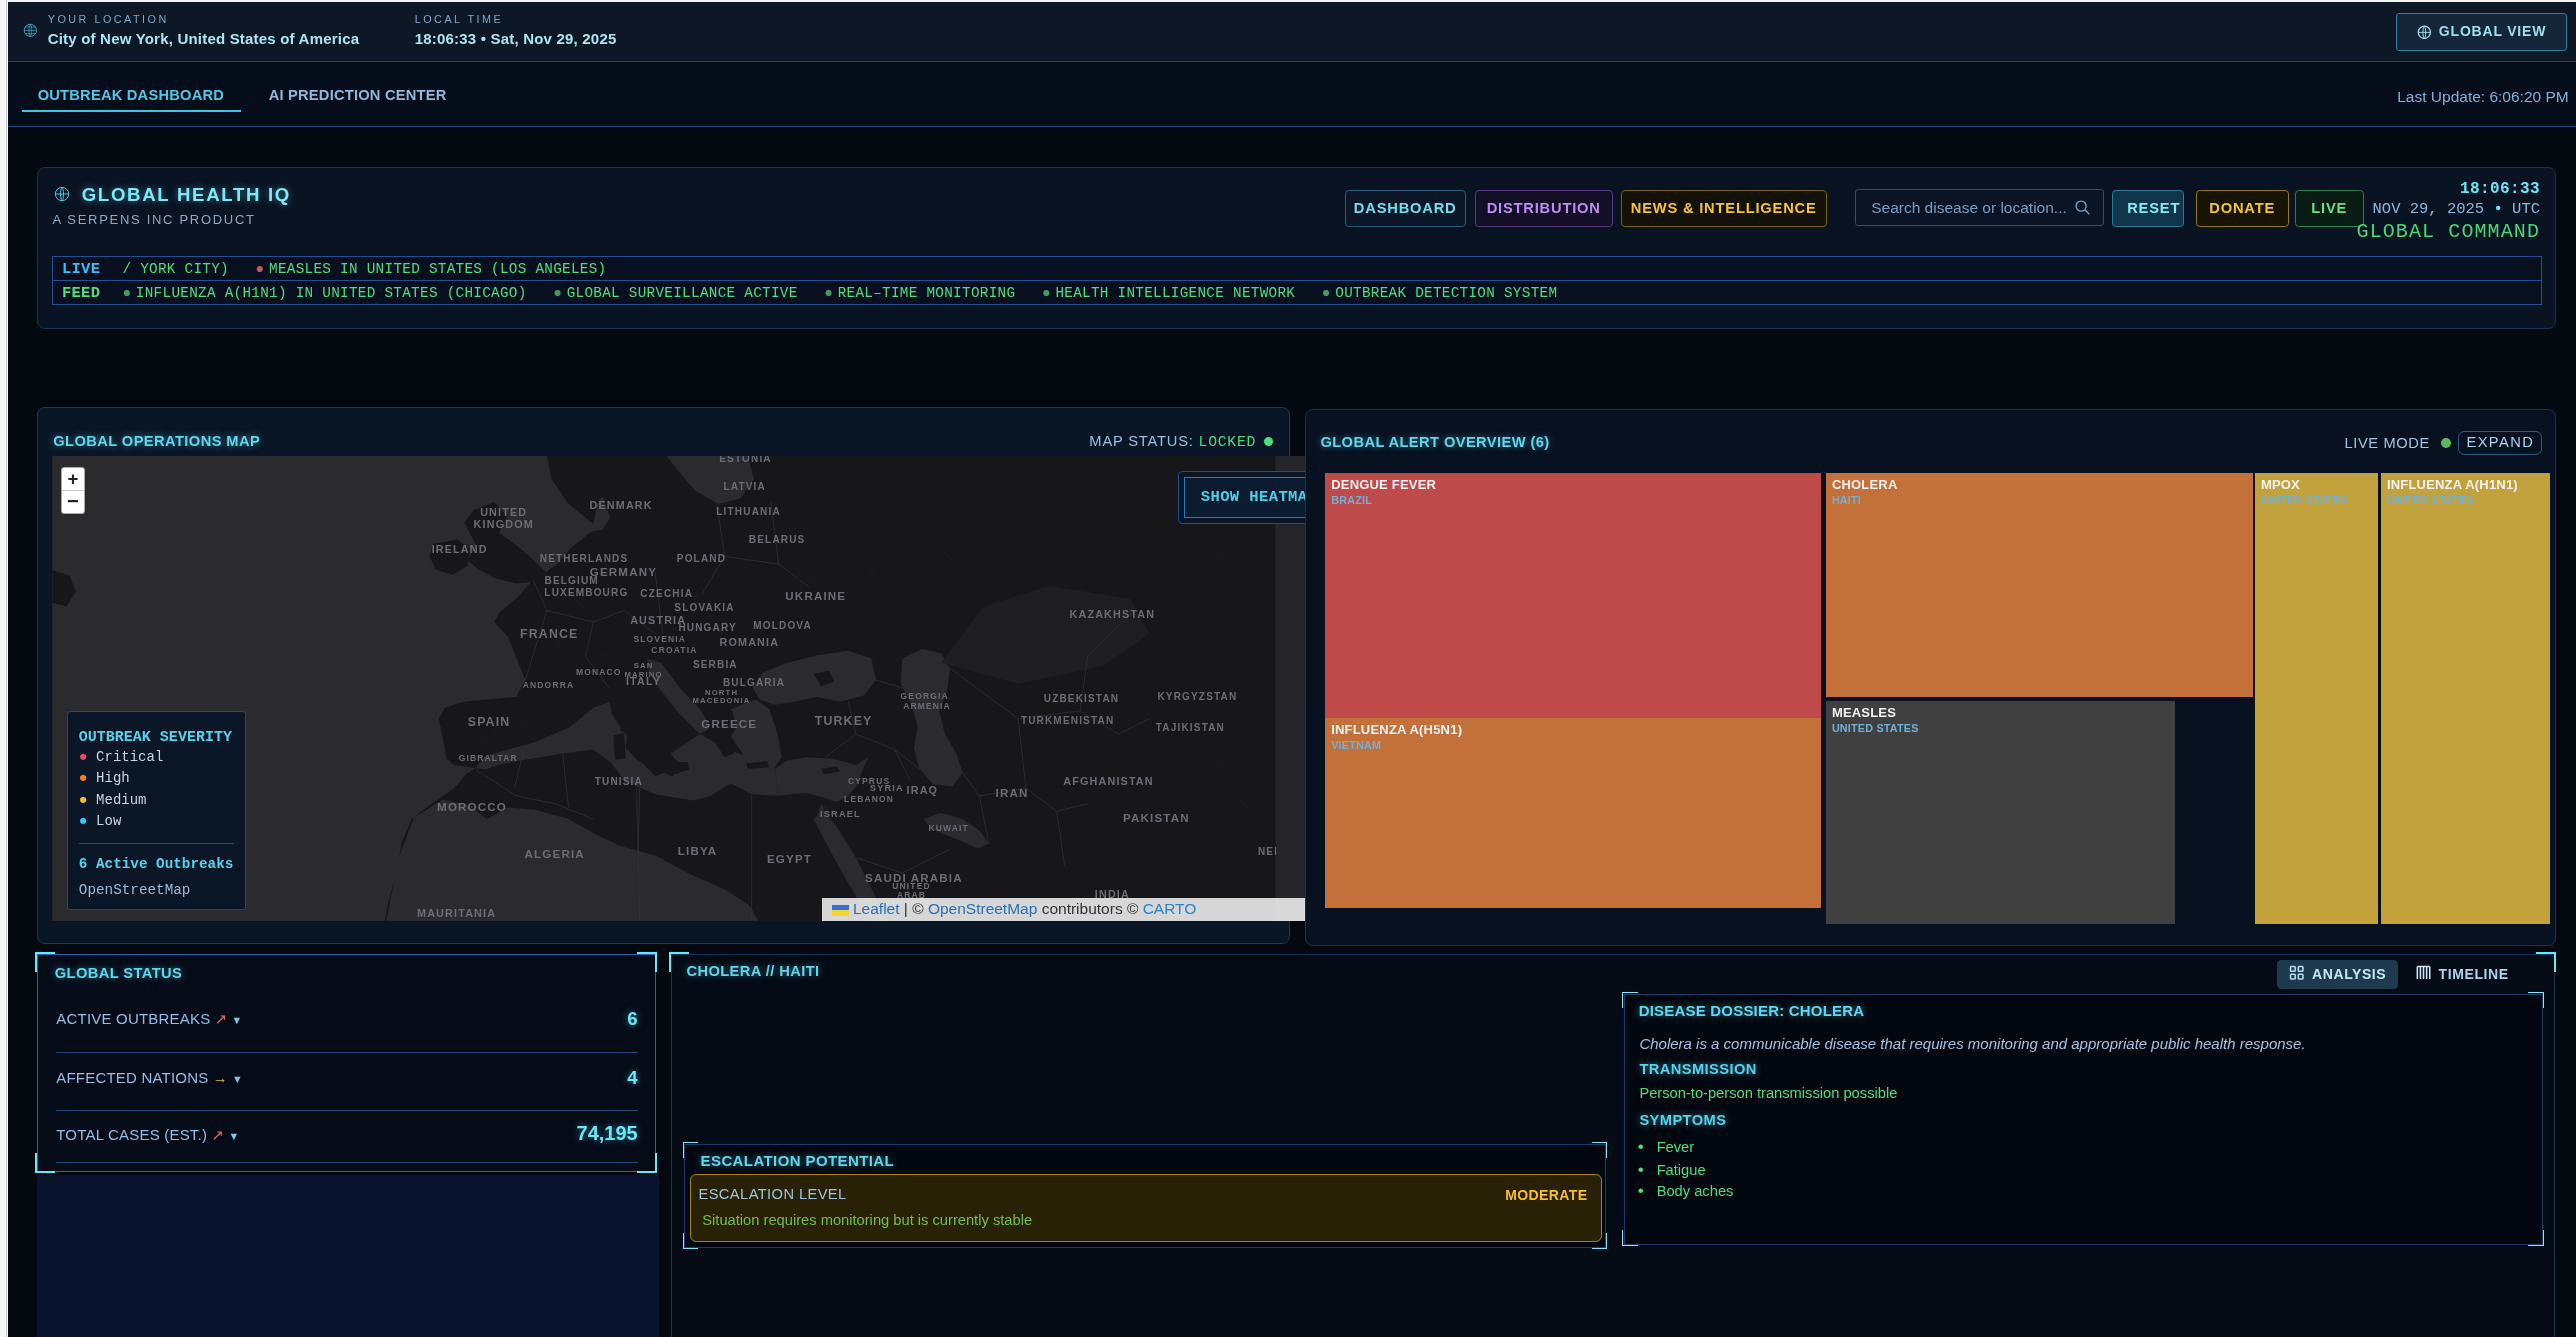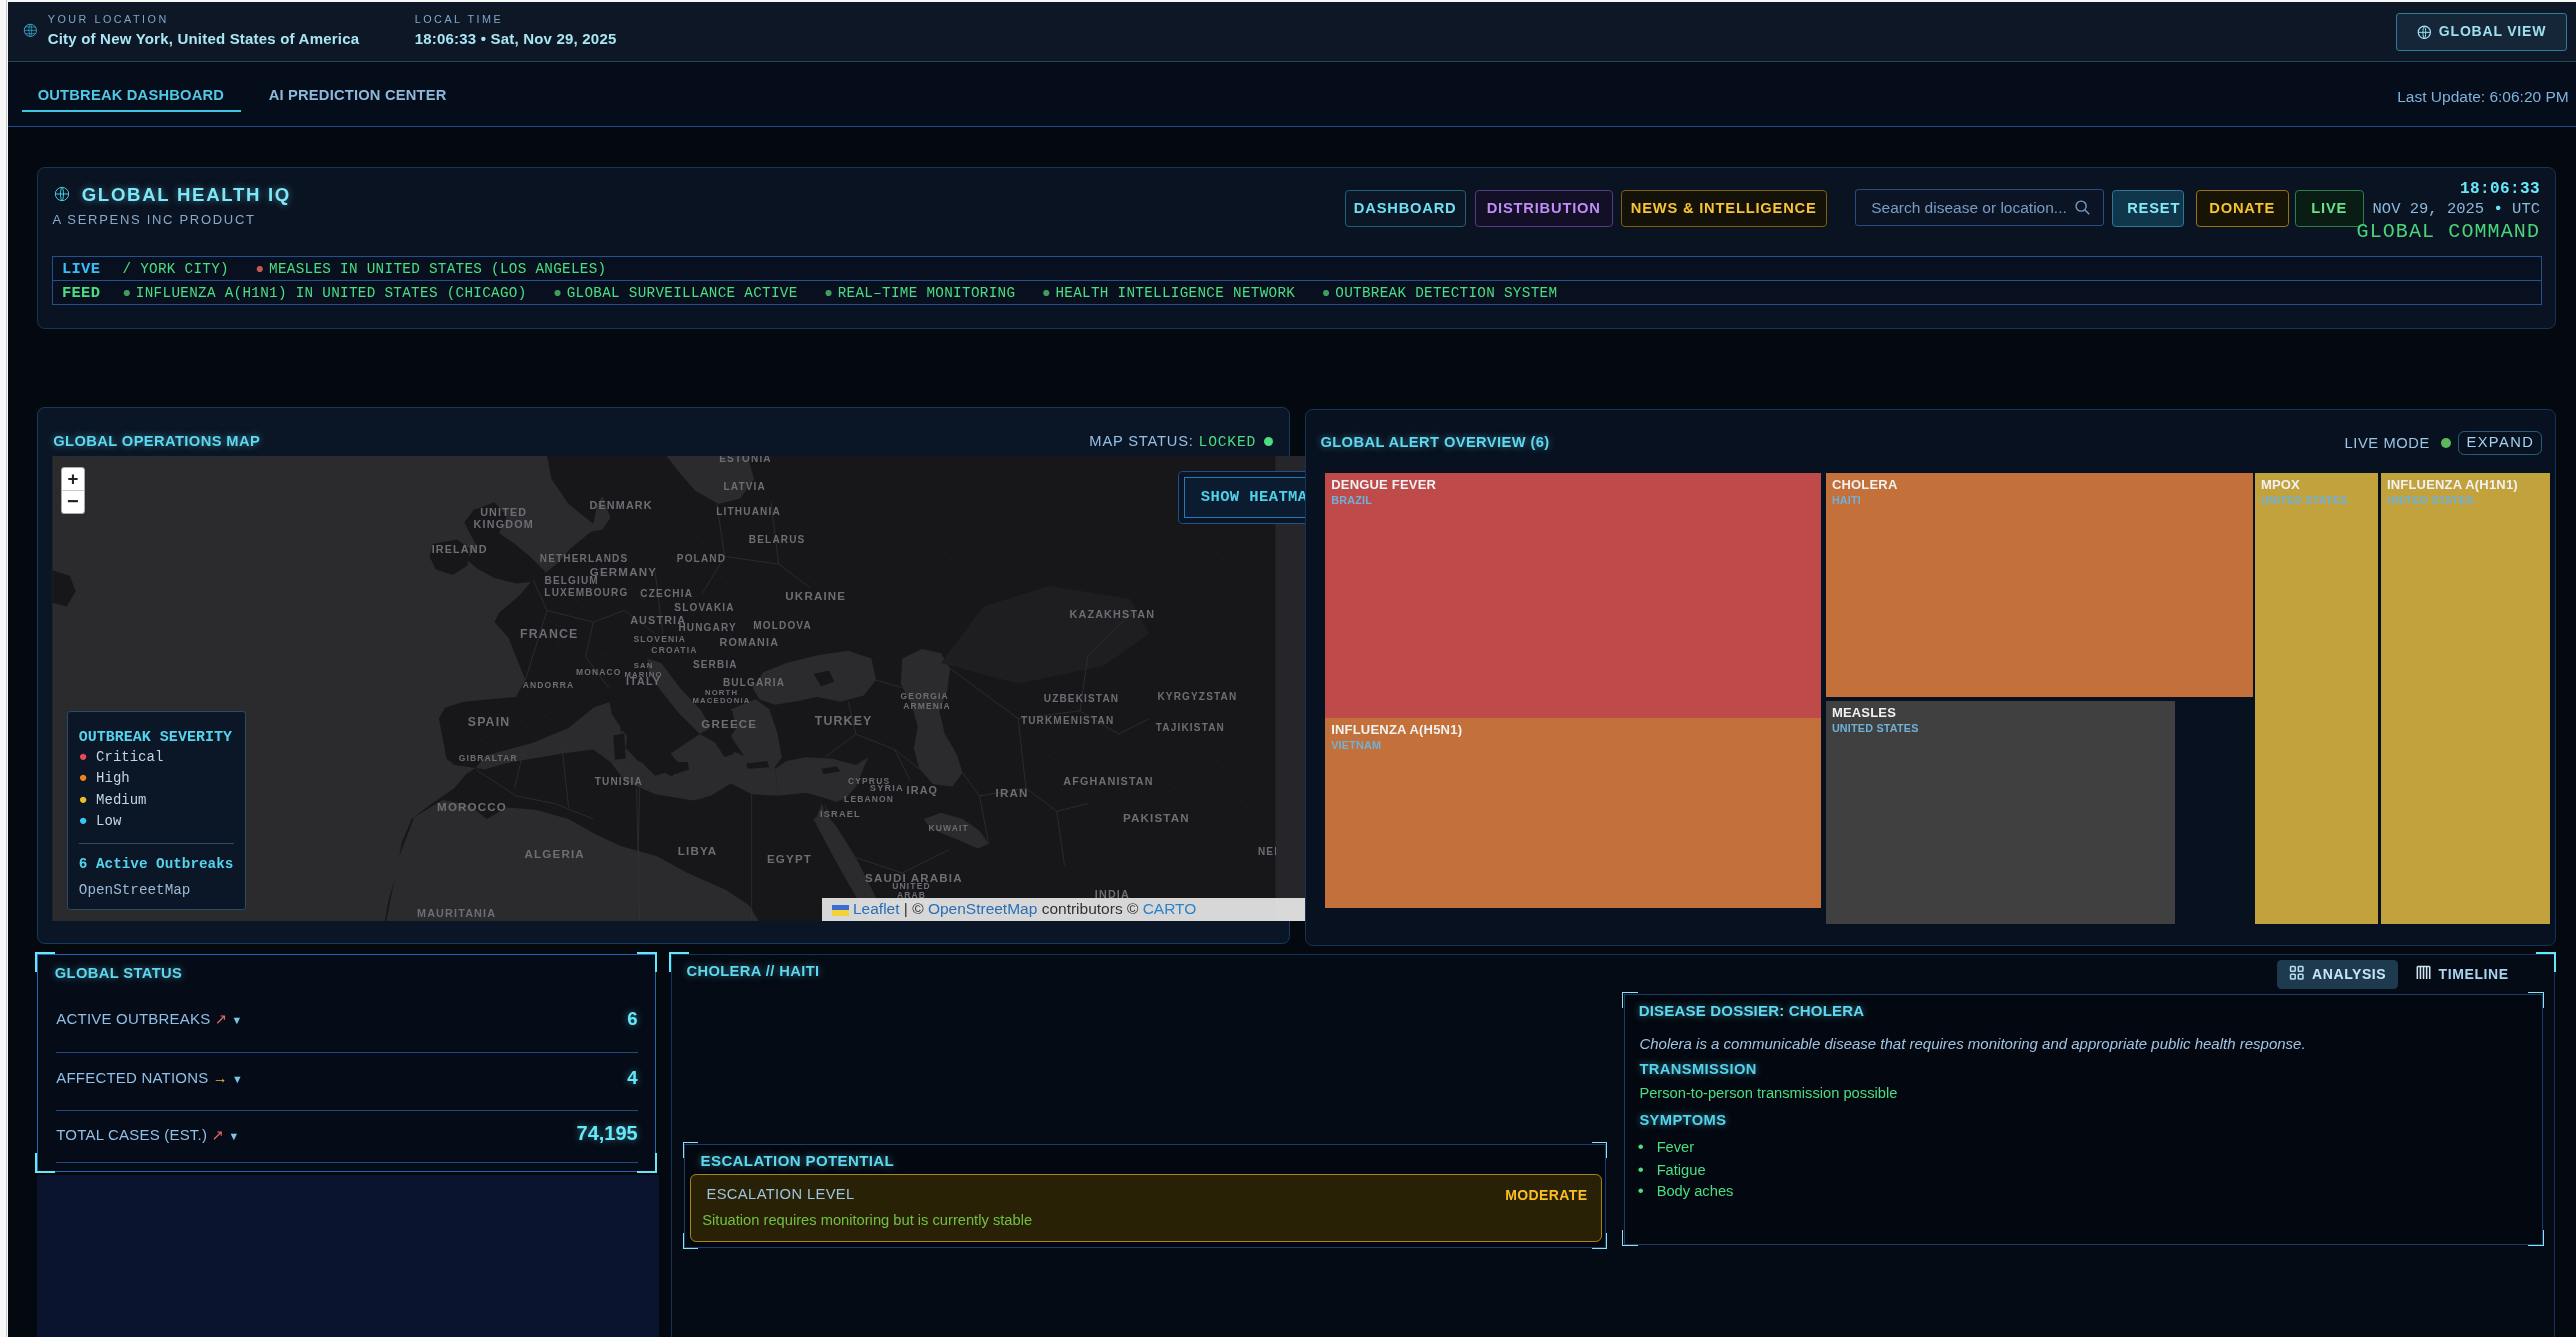--- a/index.html
+++ b/index.html
@@ -104,21 +104,21 @@
   .subbox .bracket.tl,.subbox .bracket.tr,.subbox .bracket.bl,.subbox .bracket.br { border-width:1.5px; border-color:#8ae2f5; }
   .sbtitle { font-size:15px; font-weight:bold; letter-spacing:0.4px; color:#5fd7ef; }
   #csBox { left:12.4px; top:39px; width:922px; height:141px; }
   #csBox .sbtitle { position:absolute; left:15.5px; top:9.3px; }
   .statline { position:absolute; left:10.8px; font-size:14px; color:#9fc3e2; letter-spacing:0.2px; }
   .statline b { color:#eef6fb; font-size:16px; letter-spacing:0; }
   .statu { position:absolute; left:10.8px; width:156px; height:1.5px; background:#2c4a7c; }
   #esBox { left:12.4px; top:189px; width:922px; height:104px; }
   #esBox .sbtitle { position:absolute; left:15.5px; top:7px; }
   #ylbox { position:absolute; left:5.4px; top:29px; width:912px; height:68px; background:#292105; border:1.5px solid #ab8410; border-radius:6.2px; }
-  #ylbox .el { position:absolute; left:15px; top:11.6px; font-size:14.7px; letter-spacing:0.4px; color:#9cc3e0; }
+  #ylbox .el { position:absolute; left:7px; top:11.6px; font-size:14.7px; letter-spacing:0.4px; color:#9cc3e0; }
   #ylbox .mod { position:absolute; right:14px; top:12.4px; font-size:14px; font-weight:bold; letter-spacing:0.4px; color:#fbbf24; }
   #ylbox .sit { position:absolute; left:10.8px; top:37px; font-size:14.7px; color:#72c043; }
   #doBox { left:952px; top:39px; width:919px; height:251px; }
   #doBox .sbtitle { position:absolute; left:14px; top:7px; letter-spacing:0.2px; }
   #doBox .desc { position:absolute; left:14.7px; top:40px; font-size:15px; font-style:italic; color:#a3c3e3; }
   #doBox .h { position:absolute; left:14.7px; font-size:14.7px; font-weight:bold; letter-spacing:0.4px; color:#53d3ed; }
   #doBox .g { position:absolute; left:14.7px; font-size:14.7px; color:#4ade80; }
   .bullet { position:absolute; font-size:14.7px; color:#4ade80; }
   .bullet:before { content:"•"; margin-right:13px; font-size:17px; }
 </style>

